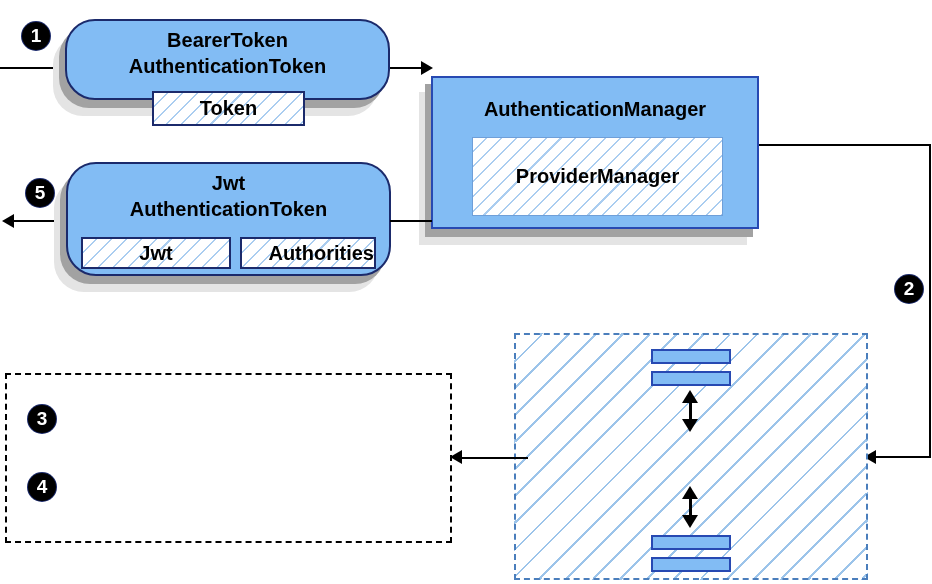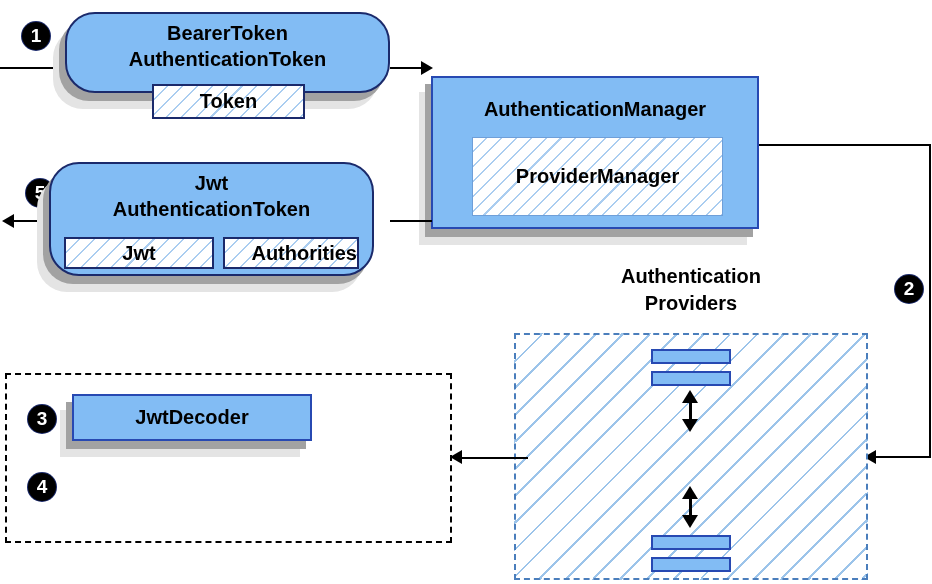--- a/index.html
+++ b/index.html
@@ -60,21 +60,21 @@
 </head>
 <body>
 
 <div class="canvas">
 
   <div class="hline" style="left:0;top:67;left:0px;top:67px;width:65px;"></div>
   <div class="badge" style="left:22px;top:22px;">
       <span>1</span>
     </div>
 
-  <div class="node rounded shadowed" style="left:65px;top:12px;width:325px;height:81px;">
+  <div class="node rounded shadowed" style="left:65px;top:19px;width:325px;height:81px;">
     <div class="node-title" style="margin-top:6px;">
       <div>BearerToken</div>
       <div>AuthenticationToken</div>
     </div>
     <div class="inner hatch-fine" style="left:85px;top:70px;width:153px;height:35px;align-items:center;">
       <span>Token</span>
     </div>
   </div>
 
   <div class="hline" style="left:390px;top:67px;width:33px;"></div>
@@ -86,21 +86,21 @@
       <span>ProviderManager</span>
     </div>
   </div>
 
   <div class="badge" style="left:26px;top:179px;">
       <span>5</span>
     </div>
   <div class="hline" style="left:13px;top:220px;width:52px;"></div>
   <div class="ah ah-left" style="left:2px;top:214px;"></div>
 
-  <div class="node rounded shadowed" style="left:49px;top:162px;width:325px;height:114px;">
+  <div class="node rounded shadowed" style="left:66px;top:162px;width:325px;height:114px;">
     <div class="node-title" style="margin-top:6px;">
       <div>Jwt</div>
       <div>AuthenticationToken</div>
     </div>
     <div class="inner hatch-fine" style="left:13px;top:73px;width:150px;height:32px;">
       <span>Jwt</span>
     </div>
     <div class="inner hatch-fine" style="left:172px;top:73px;width:136px;height:32px;justify-content:flex-end;">
       <span>Authorities</span>
     </div>
@@ -109,24 +109,20 @@
   <div class="hline" style="left:390px;top:220px;width:42px;"></div>
 
   <div class="hline" style="left:759px;top:144px;width:172px;"></div>
   <div class="vline" style="left:929px;top:144px;height:313px;"></div>
   <div class="hline" style="left:876px;top:456px;width:55px;"></div>
   <div class="ah ah-left" style="left:864px;top:450px;"></div>
   <div class="badge" style="left:895px;top:275px;">
       <span>2</span>
     </div>
 
-  <div class="group-label" style="left:514px;top:263px;width:354px;">
-    <div>Authentication</div>
-    <div>Providers</div>
-  </div>
   <div class="providers-box" style="left:514px;top:333px;width:354px;height:247px;"></div>
 
   <div class="bar" style="left:651px;top:349px;"></div>
   <div class="bar" style="left:651px;top:371px;"></div>
   <div class="varrow" style="left:682px;top:390px;height:42px;">
     <div class="head-up"></div>
     <div class="shaft"></div>
     <div class="head-down"></div>
   </div>
 
@@ -139,20 +135,17 @@
   <div class="bar" style="left:651px;top:535px;"></div>
   <div class="bar" style="left:651px;top:557px;"></div>
 
   <div class="hline" style="left:462px;top:457px;width:66px;"></div>
   <div class="ah ah-left" style="left:450px;top:450px;"></div>
 
   <div class="dashed-black" style="left:5px;top:373px;width:447px;height:170px;"></div>
   <div class="badge" style="left:28px;top:405px;">
       <span>3</span>
     </div>
-  <div class="node rect shadowed center-label" style="left:72px;top:394px;width:240px;height:47px;font-size:20px;">
-    <span>JwtDecoder</span>
-  </div>
   <div class="badge" style="left:28px;top:473px;">
       <span>4</span>
     </div>
 
 </div>
 
 </body></html>

